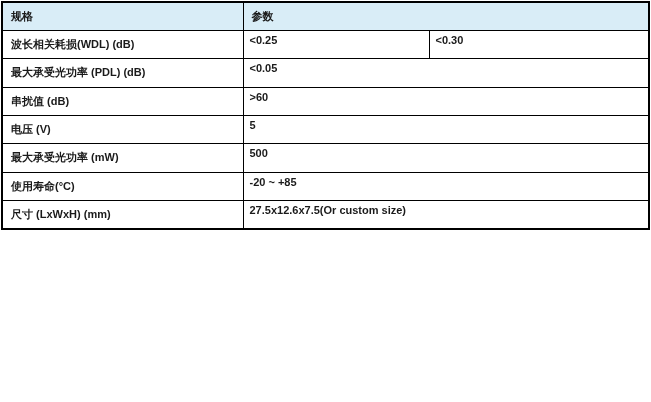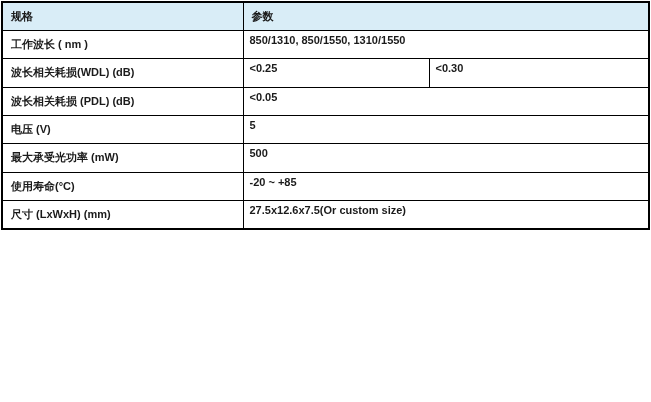--- a/index.html
+++ b/index.html
@@ -51,31 +51,31 @@
     <col style="width:241px">
     <col style="width:186px">
     <col style="width:220px">
   </colgroup>
   <tbody>
     <tr>
       <th class="hdr">规格</th>
       <th class="hdr" colspan="2">参数</th>
     </tr>
     <tr>
-      <td class="lbl">工作波长 ( nm )</td>
-      <td class="val" colspan="2">850/1310, 850/1550, 1310/1550</td>
-    </tr>
-    <tr>
       <td class="lbl">波长相关耗损(WDL) (dB)</td>
       <td class="val">&lt;0.25</td>
       <td class="val">&lt;0.30</td>
     </tr>
     <tr>
-      <td class="lbl">波长相关耗损  (PDL) (dB)</td>
+      <td class="lbl">最大承受光功率  (PDL) (dB)</td>
       <td class="val" colspan="2">&lt;0.05</td>
+    </tr>
+    <tr>
+      <td class="lbl">串扰值  (dB)</td>
+      <td class="val" colspan="2">&gt;60</td>
     </tr>
     <tr>
       <td class="lbl">电压  (V)</td>
       <td class="val" colspan="2">5</td>
     </tr>
     <tr>
       <td class="lbl">最大承受光功率  (mW)</td>
       <td class="val" colspan="2">500</td>
     </tr>
     <tr>

